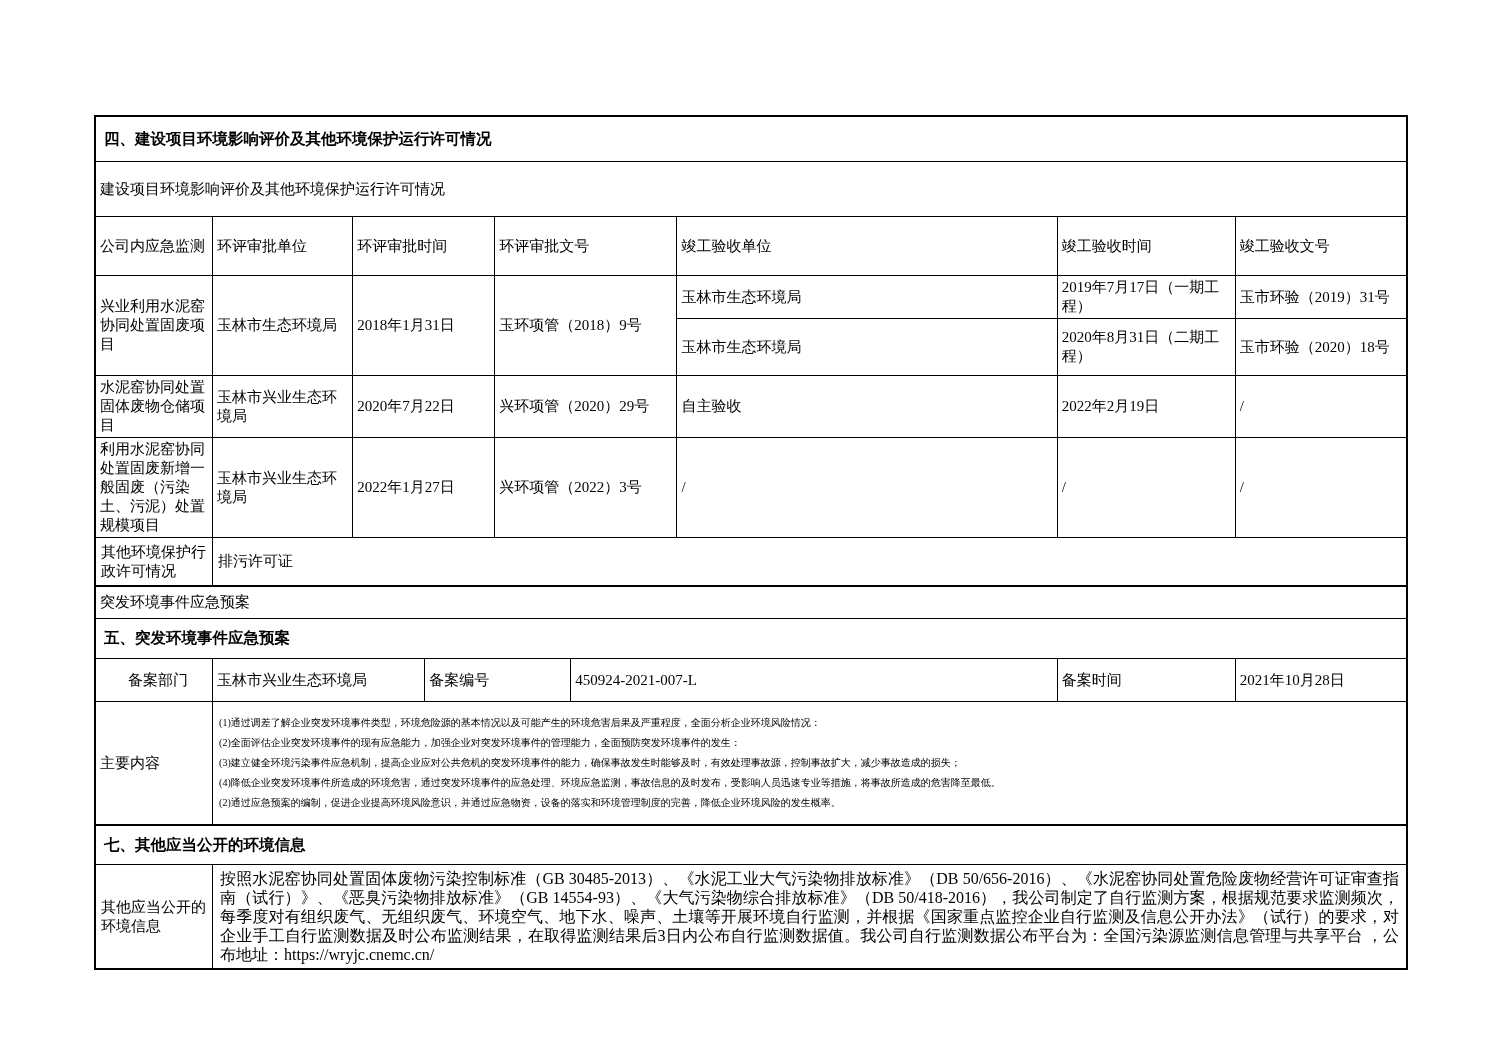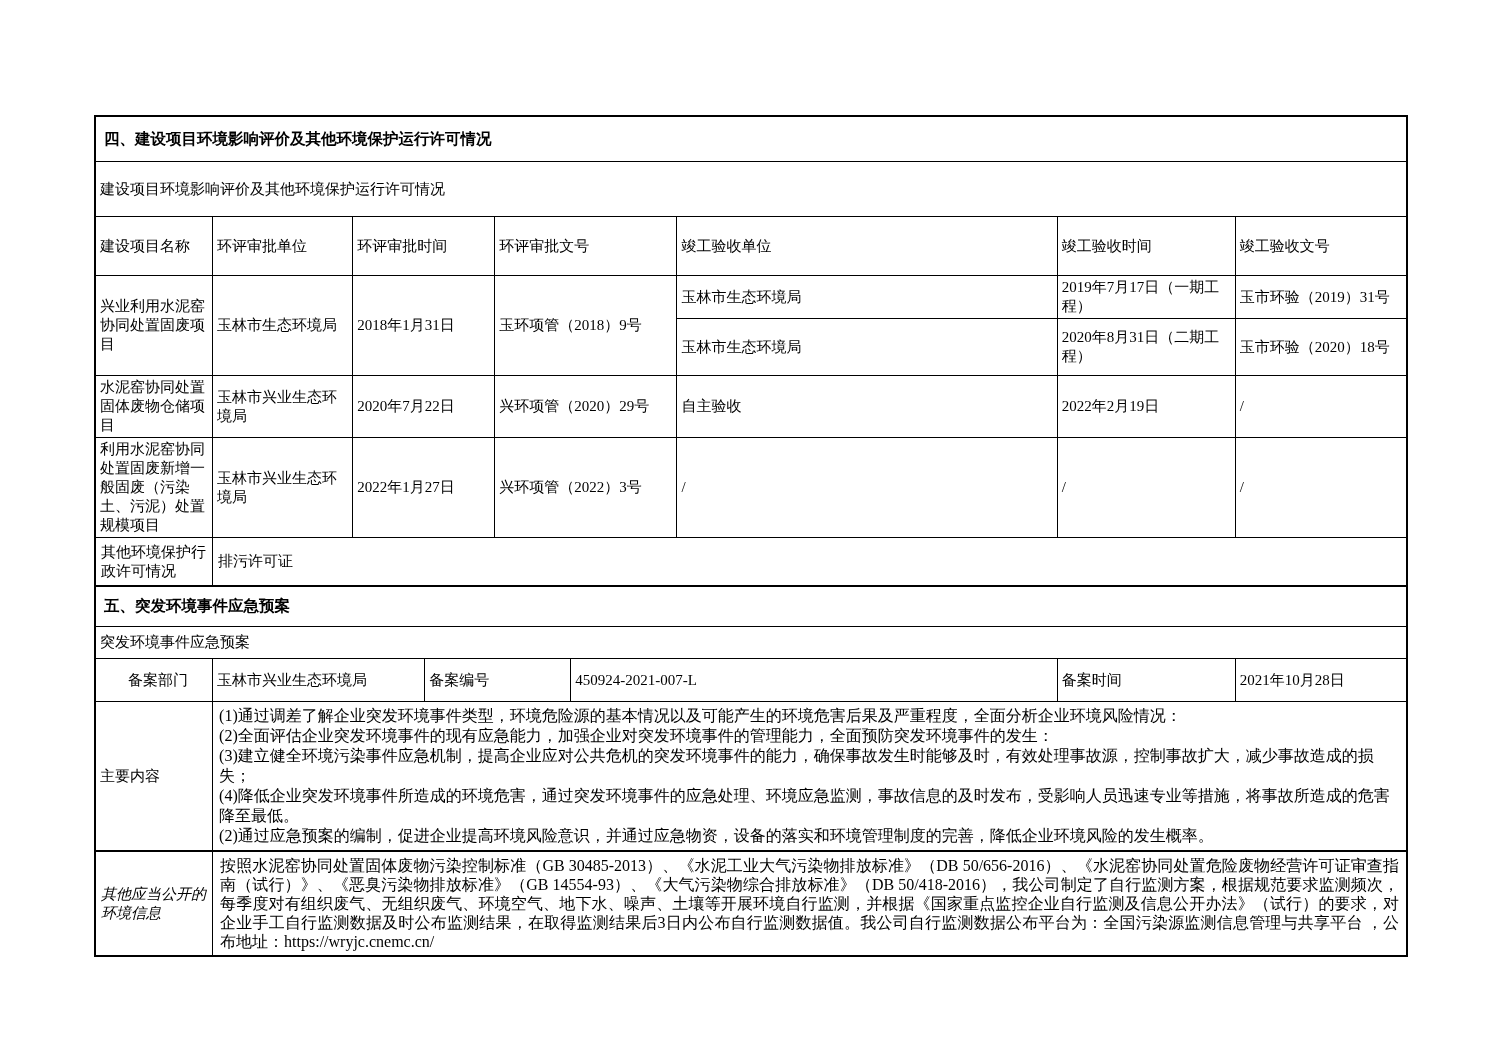--- a/index.html
+++ b/index.html
@@ -15,29 +15,29 @@
   td {
     border:1px solid #000; vertical-align:middle;
     font-size:15px; padding:2px 4px; overflow:hidden; word-break:break-word;
   }
   td.sec {
     font-family:"Liberation Sans","DejaVu Sans",sans-serif; font-weight:bold;
     text-align:left; font-size:15.5px; padding-left:8px;
   }
   td.left { text-align:left; padding-left:5px; }
   td.items { text-align:left; vertical-align:middle; padding:4px 6px; }
-  .items div { line-height:20px; font-size:16px; }
+  .items div { line-height:20px; font-size:10px; }
   td.para {
     text-align:justify; font-size:16px; line-height:19px; padding:4px 7px;
   }
   .h40 { height:40px; } .h50 { height:50px; } .h54 { height:54px; }
   .h52 { height:52px; } .h73 { height:73px;margin-top:28px; } .h43 { height:43px; }
   .h35 { height:35px; } .h27 { height:27px; } .h38 { height:38px;padding-left:32px; }
   .h118 { height:118px; } .h32 { height:32px; } .h34 { height:34px; }
-  .h90 { height:90px;font-style:italic; }
+  .h90 { height:90px; }
 </style>
 </head>
 <body>
 
 <div class="page">
   <div class="wrap">
 
     <table>
       <colgroup>
         <col style="width:117px">
@@ -49,21 +49,21 @@
         <col style="width:171px">
       </colgroup>
       <tbody>
           <tr>
         <td colspan="7" class="sec h40">四、建设项目环境影响评价及其他环境保护运行许可情况</td>
       </tr>
       <tr>
         <td colspan="7" class="h50">建设项目环境影响评价及其他环境保护运行许可情况</td>
       </tr>
       <tr>
-        <td class="h54">建设项目名称</td>
+        <td class="h54">公司内应急监测</td>
         <td>环评审批单位</td>
         <td>环评审批时间</td>
         <td>环评审批文号</td>
         <td>竣工验收单位</td>
         <td>竣工验收时间</td>
         <td>竣工验收文号</td>
       </tr>
       <tr>
         <td rowspan="2" class="h52">兴业利用水泥窑协同处置固废项目</td>
         <td rowspan="2">玉林市生态环境局</td>
@@ -107,24 +107,24 @@
       <colgroup>
         <col style="width:117px">
           <col style="width:212px">
           <col style="width:146px">
         <col style="width:486px">
           <col style="width:178px">
           <col style="width:171px">
       </colgroup>
       <tbody>
           <tr>
-        <td colspan="6" class="sec h35">五、突发环境事件应急预案</td>
+        <td colspan="6" class="h27">突发环境事件应急预案</td>
       </tr>
       <tr>
-        <td colspan="6" class="h27">突发环境事件应急预案</td>
+        <td colspan="6" class="sec h35">五、突发环境事件应急预案</td>
       </tr>
       <tr>
         <td class="h38">备案部门</td>
         <td>玉林市兴业生态环境局</td>
         <td>备案编号</td>
         <td>450924-2021-007-L</td>
         <td>备案时间</td>
         <td>2021年10月28日</td>
       </tr>
       <tr>
@@ -140,20 +140,23 @@
     </tbody>
       </table>
 
 
     <table>
       <colgroup>
           <col style="width:117px">
           <col style="width:1193px">
         </colgroup>
       <tbody>
+          <tr>
+        <td colspan="2" class="sec h34">七、其他应当公开的环境信息</td>
+      </tr>
       <tr>
         <td class="left h90">其他应当公开的环境信息</td>
         <td class="para">按照水泥窑协同处置固体废物污染控制标准（GB 30485-2013）、《水泥工业大气污染物排放标准》（DB 50/656-2016）、《水泥窑协同处置危险废物经营许可证审查指南（试行）》、《恶臭污染物排放标准》（GB 14554-93）、《大气污染物综合排放标准》（DB 50/418-2016），我公司制定了自行监测方案，根据规范要求监测频次，每季度对有组织废气、无组织废气、环境空气、地下水、噪声、土壤等开展环境自行监测，并根据《国家重点监控企业自行监测及信息公开办法》（试行）的要求，对企业手工自行监测数据及时公布监测结果，在取得监测结果后3日内公布自行监测数据值。我公司自行监测数据公布平台为：全国污染源监测信息管理与共享平台 ，公布地址：https://wryjc.cnemc.cn/</td>
       </tr>
     </tbody>
       </table>
 
   </div>
 </div>
 

